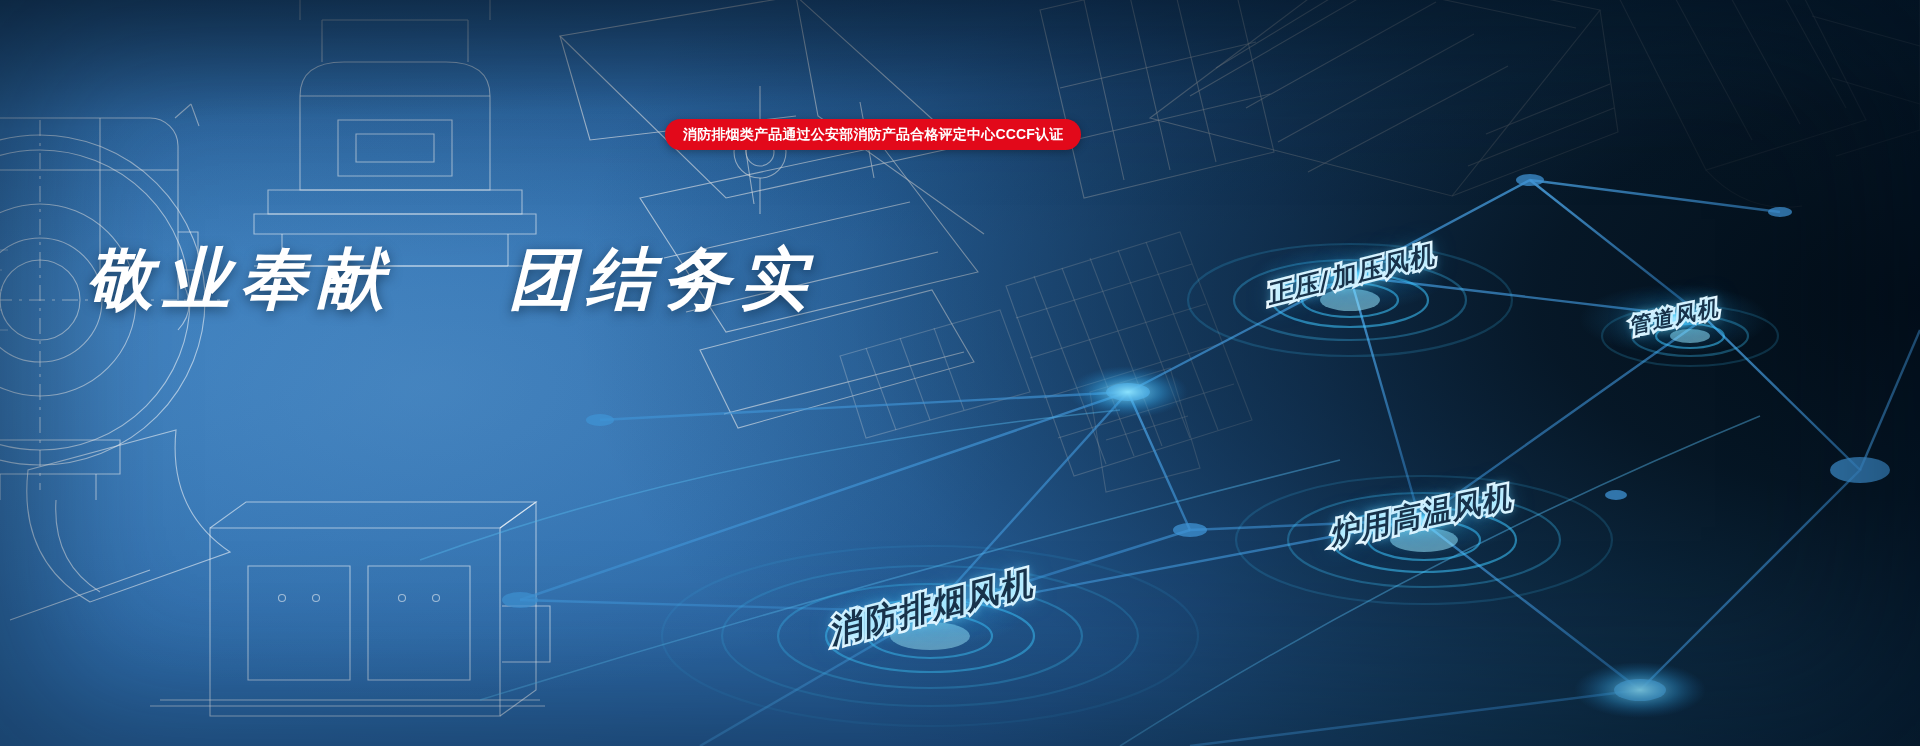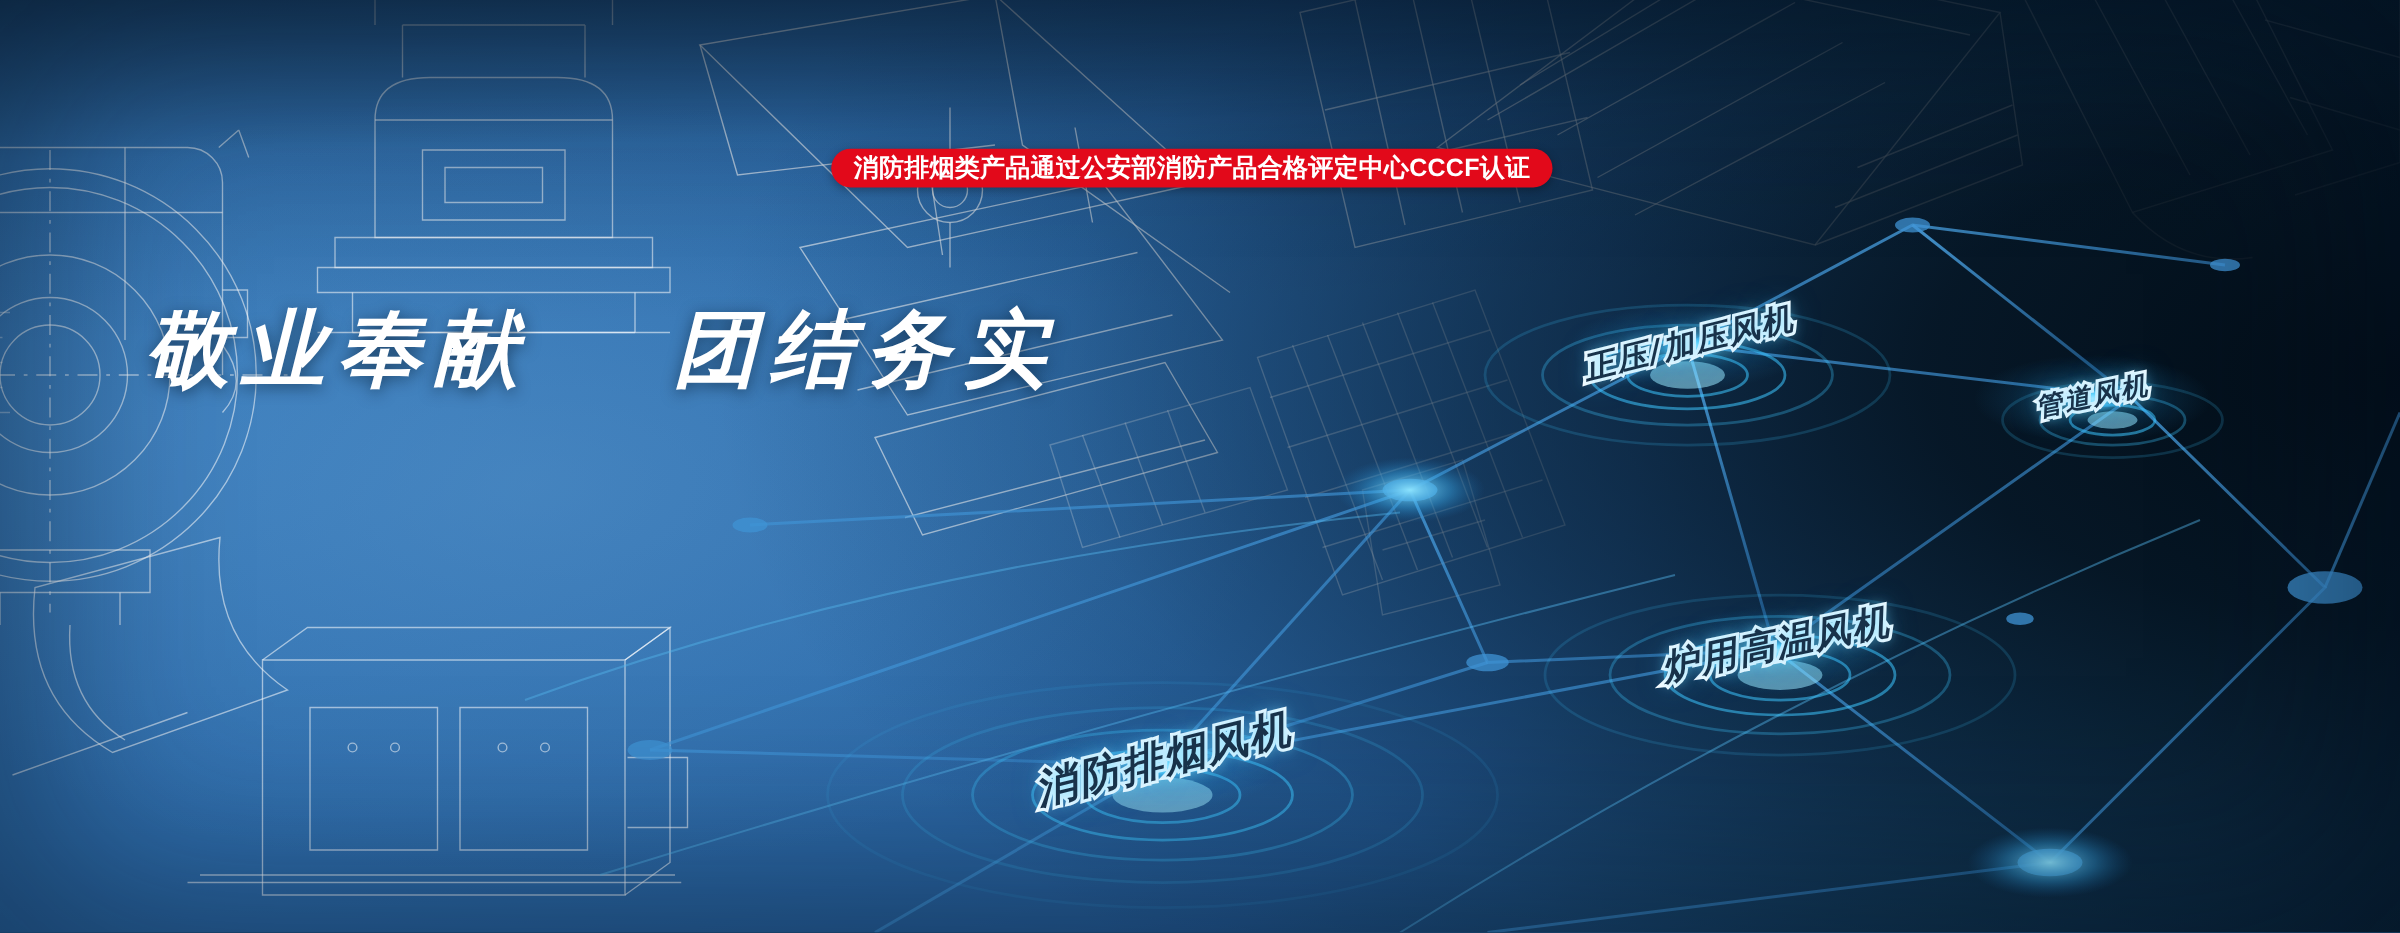--- a/index.html
+++ b/index.html
@@ -43,42 +43,42 @@
   
   .cert-banner{
     position:absolute;
     left:665px;top:119px;
     height:31px;
     padding:0 18px;
     display:flex;align-items:center;justify-content:center;
     background:#e2091a;
     border-radius:16px;
     color:#ffffff;
-    font-size:20px;
+    font-size:14px;
     font-weight:bold;
     letter-spacing:.2px;
     white-space:nowrap;
     box-shadow:0 2px 8px rgba(0,0,0,.30);
   }
 
   
   .slogan{
     position:absolute;
     left:0;top:236px;
     width:1060px;
     color:#ffffff;
     font-family:"DejaVu Serif","Liberation Serif",serif;
     font-weight:bold;
     font-style:italic;
     font-size:67px;
     line-height:1.28;
     text-shadow:0 3px 12px rgba(4,22,40,.55);
     pointer-events:none;
   }
-  .slogan-l1{padding-left:116px;letter-spacing:10px;}
+  .slogan-l1{padding-left:86px;letter-spacing:10px;}
   .slogan-l2{padding-left:388px;letter-spacing:10px;}
   .slogan .gap{display:inline-block;width:48px;}
 
   
   .node{position:absolute;pointer-events:none;}
   .node .core{
     position:absolute;left:50%;top:50%;
     width:58px;height:22px;
     transform:translate(-50%,-50%);
     border-radius:50%;

